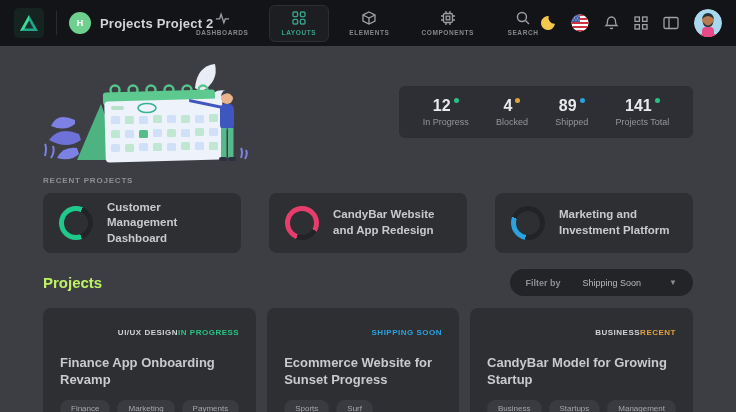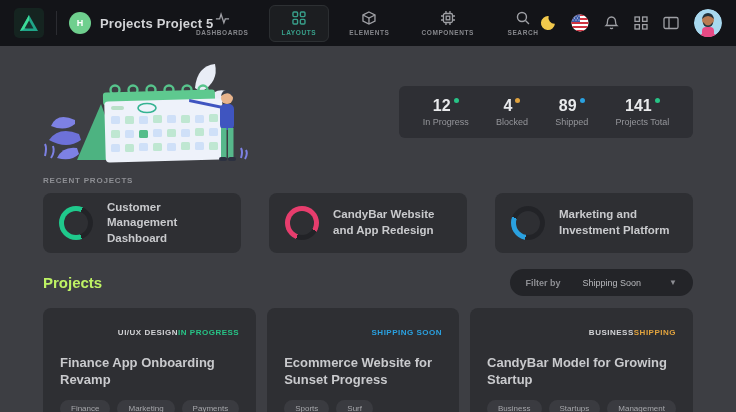--- a/index.html
+++ b/index.html
@@ -82,21 +82,21 @@
     <div class="logo-tile">
       <svg width="20" height="18" viewBox="0 0 20 18">
         <polygon points="10,1 19,17 1,17" fill="#1fa588"></polygon>
         <polygon points="10,1 1,17 10,13" fill="#3ddc97"></polygon>
         <polygon points="10,6.5 14.5,14.5 5.5,14.5" fill="#16342e"></polygon>
       </svg>
     </div>
     <div class="nav-divider"></div>
     <div class="workspace">
       <div class="ws-avatar">H</div>
-      <div class="ws-title">Projects Project 5</div>
+      <div class="ws-title">Projects Project 2</div>
     </div>
 
     <nav class="nav-center">
       <div class="nav-item">
         <svg width="15" height="14" viewBox="0 0 16 14" fill="none" stroke-width="1.4">
           <polyline points="1,8 5,8 6.5,3 9.5,12 11,8 15,8"></polyline>
         </svg>
         <span class="nav-label">DASHBOARDS</span>
       </div>
       <div class="nav-item active">
@@ -360,21 +360,21 @@
         </div>
         <div class="card-title">Ecommerce Website for Sunset Progress</div>
         <div class="tag-row">
           <span class="tag">Sports</span>
           <span class="tag">Surf</span>
         </div>
       </div>
       <div class="project-card">
         <div class="card-top">
           <span class="card-category">BUSINESS</span>
-          <span class="card-status" style="color: rgb(224, 162, 62);">SHIPPING</span>
+          <span class="card-status" style="color: rgb(224, 162, 62);">RECENT</span>
         </div>
         <div class="card-title">CandyBar Model for Growing Startup</div>
         <div class="tag-row">
           <span class="tag">Business</span>
           <span class="tag">Startups</span>
           <span class="tag">Management</span>
         </div>
       </div>
     </div>
 

